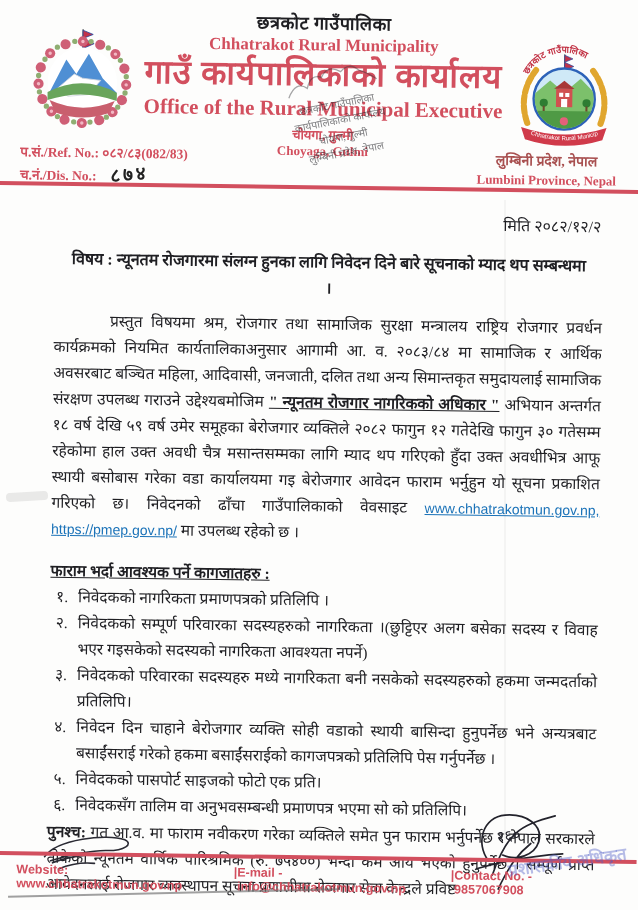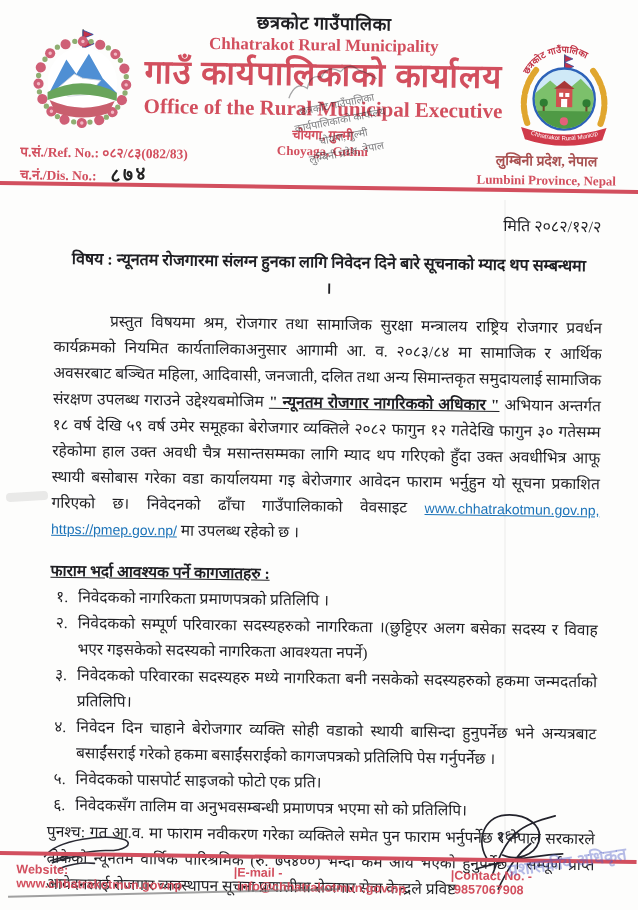--- a/index.html
+++ b/index.html
@@ -46,21 +46,21 @@
   .subject{font-weight:bold;text-align:center;font-size:16px;line-height:27px;}
   .subject-tail{font-weight:bold;text-align:center;line-height:26px;}
   .para1{margin-top:10px;text-align:justify;text-indent:56px;}
   .campaign{font-weight:bold;text-decoration:underline;}
   .doc-link{color:var(--link);text-decoration:underline;font-family:"Liberation Sans","DejaVu Sans",sans-serif;font-size:14px;}
   .docs-heading{font-weight:bold;text-decoration:underline;margin-top:2px;}
   .doc{display:flex;}
   .doc-num{flex:none;width:22px;margin-left:6px;}
   .doc-text{flex:1;text-align:justify;}
   .ps{margin-top:1px;text-align:justify;}
-  .ps-label{font-weight:normal;}
+  .ps-label{font-weight:bold;}
   
   .sig-left{position:absolute;left:46px;top:826px;pointer-events:none;}
   .sig-right{position:absolute;left:468px;top:796px;pointer-events:none;}
   .redline-bottom{position:absolute;left:-8px;right:-8px;top:851px;height:3.5px;background:var(--red);}
   .footer-text{
     position:absolute;left:0;top:862px;width:100%;box-sizing:border-box;
     padding:0 26px;display:flex;justify-content:space-between;align-items:baseline;
     color:var(--red);font-size:12.5px;font-weight:bold;
     font-family:"Liberation Sans","DejaVu Sans",sans-serif;
   }

